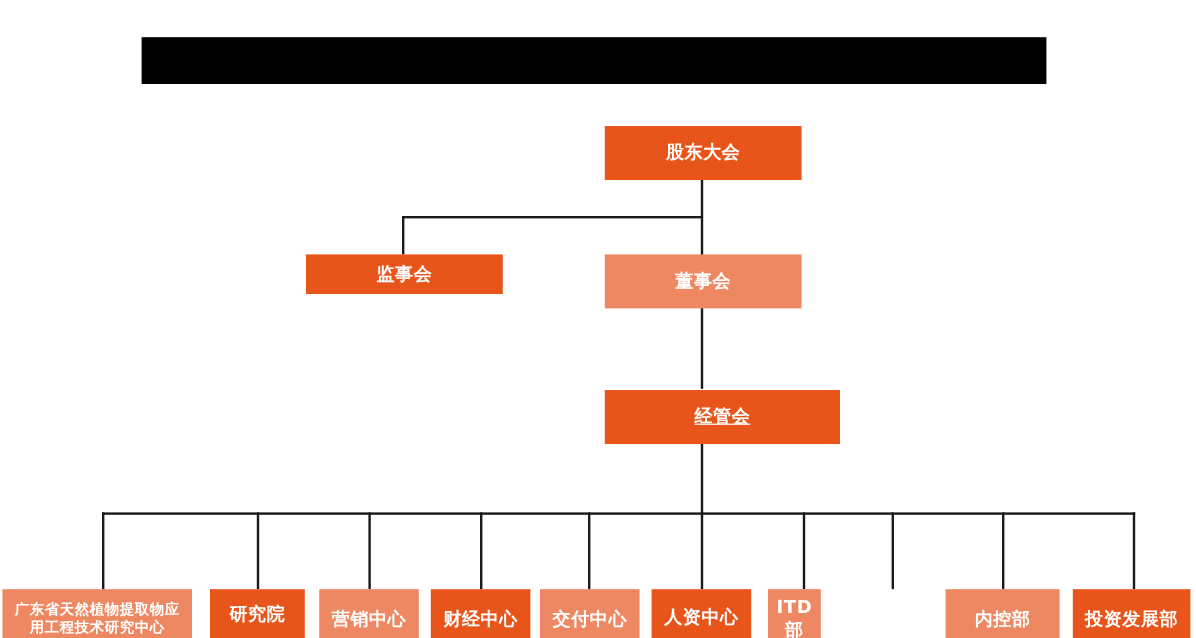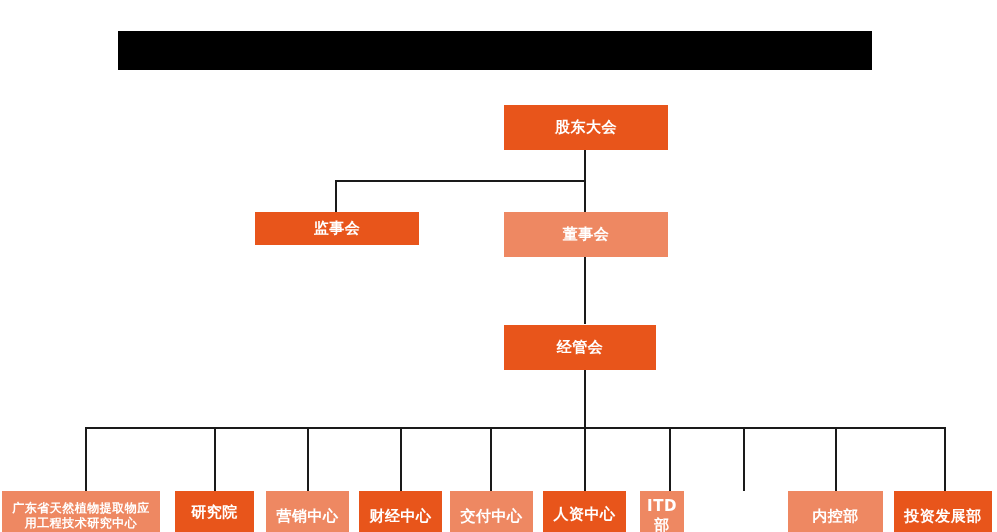--- a/index.html
+++ b/index.html
@@ -80,21 +80,21 @@
   </div>
 
   <div class="node dark" style="left:255px; top:200px; width:164px; height:33px; font-size:15px;">
     <span class="label">监事会</span>
   </div>
 
   <div class="node light" style="left:504px; top:200px; width:164px; height:45px; font-size:15px;">
     <span class="label">董事会</span>
   </div>
 
-  <div class="node dark" style="left:504px; top:313px; width:152px; height:45px; font-size:15px;">
+  <div class="node dark" style="left:504px; top:313px; width:196px; height:45px; font-size:15px;text-decoration:underline;">
     <span class="label">经管会</span>
   </div>
 
   <div class="node light" style="left:2px; top:479px; width:158px; height:50px; font-size:12px;">
     <span class="label"><span>广东省天然植物提取物应</span><br><span>用工程技术研究中心</span></span>
   </div>
 
   <div class="node dark" style="left:175px; top:479px; width:79px; height:42px; font-size:15px;">
     <span class="label">研究院</span>
   </div>

